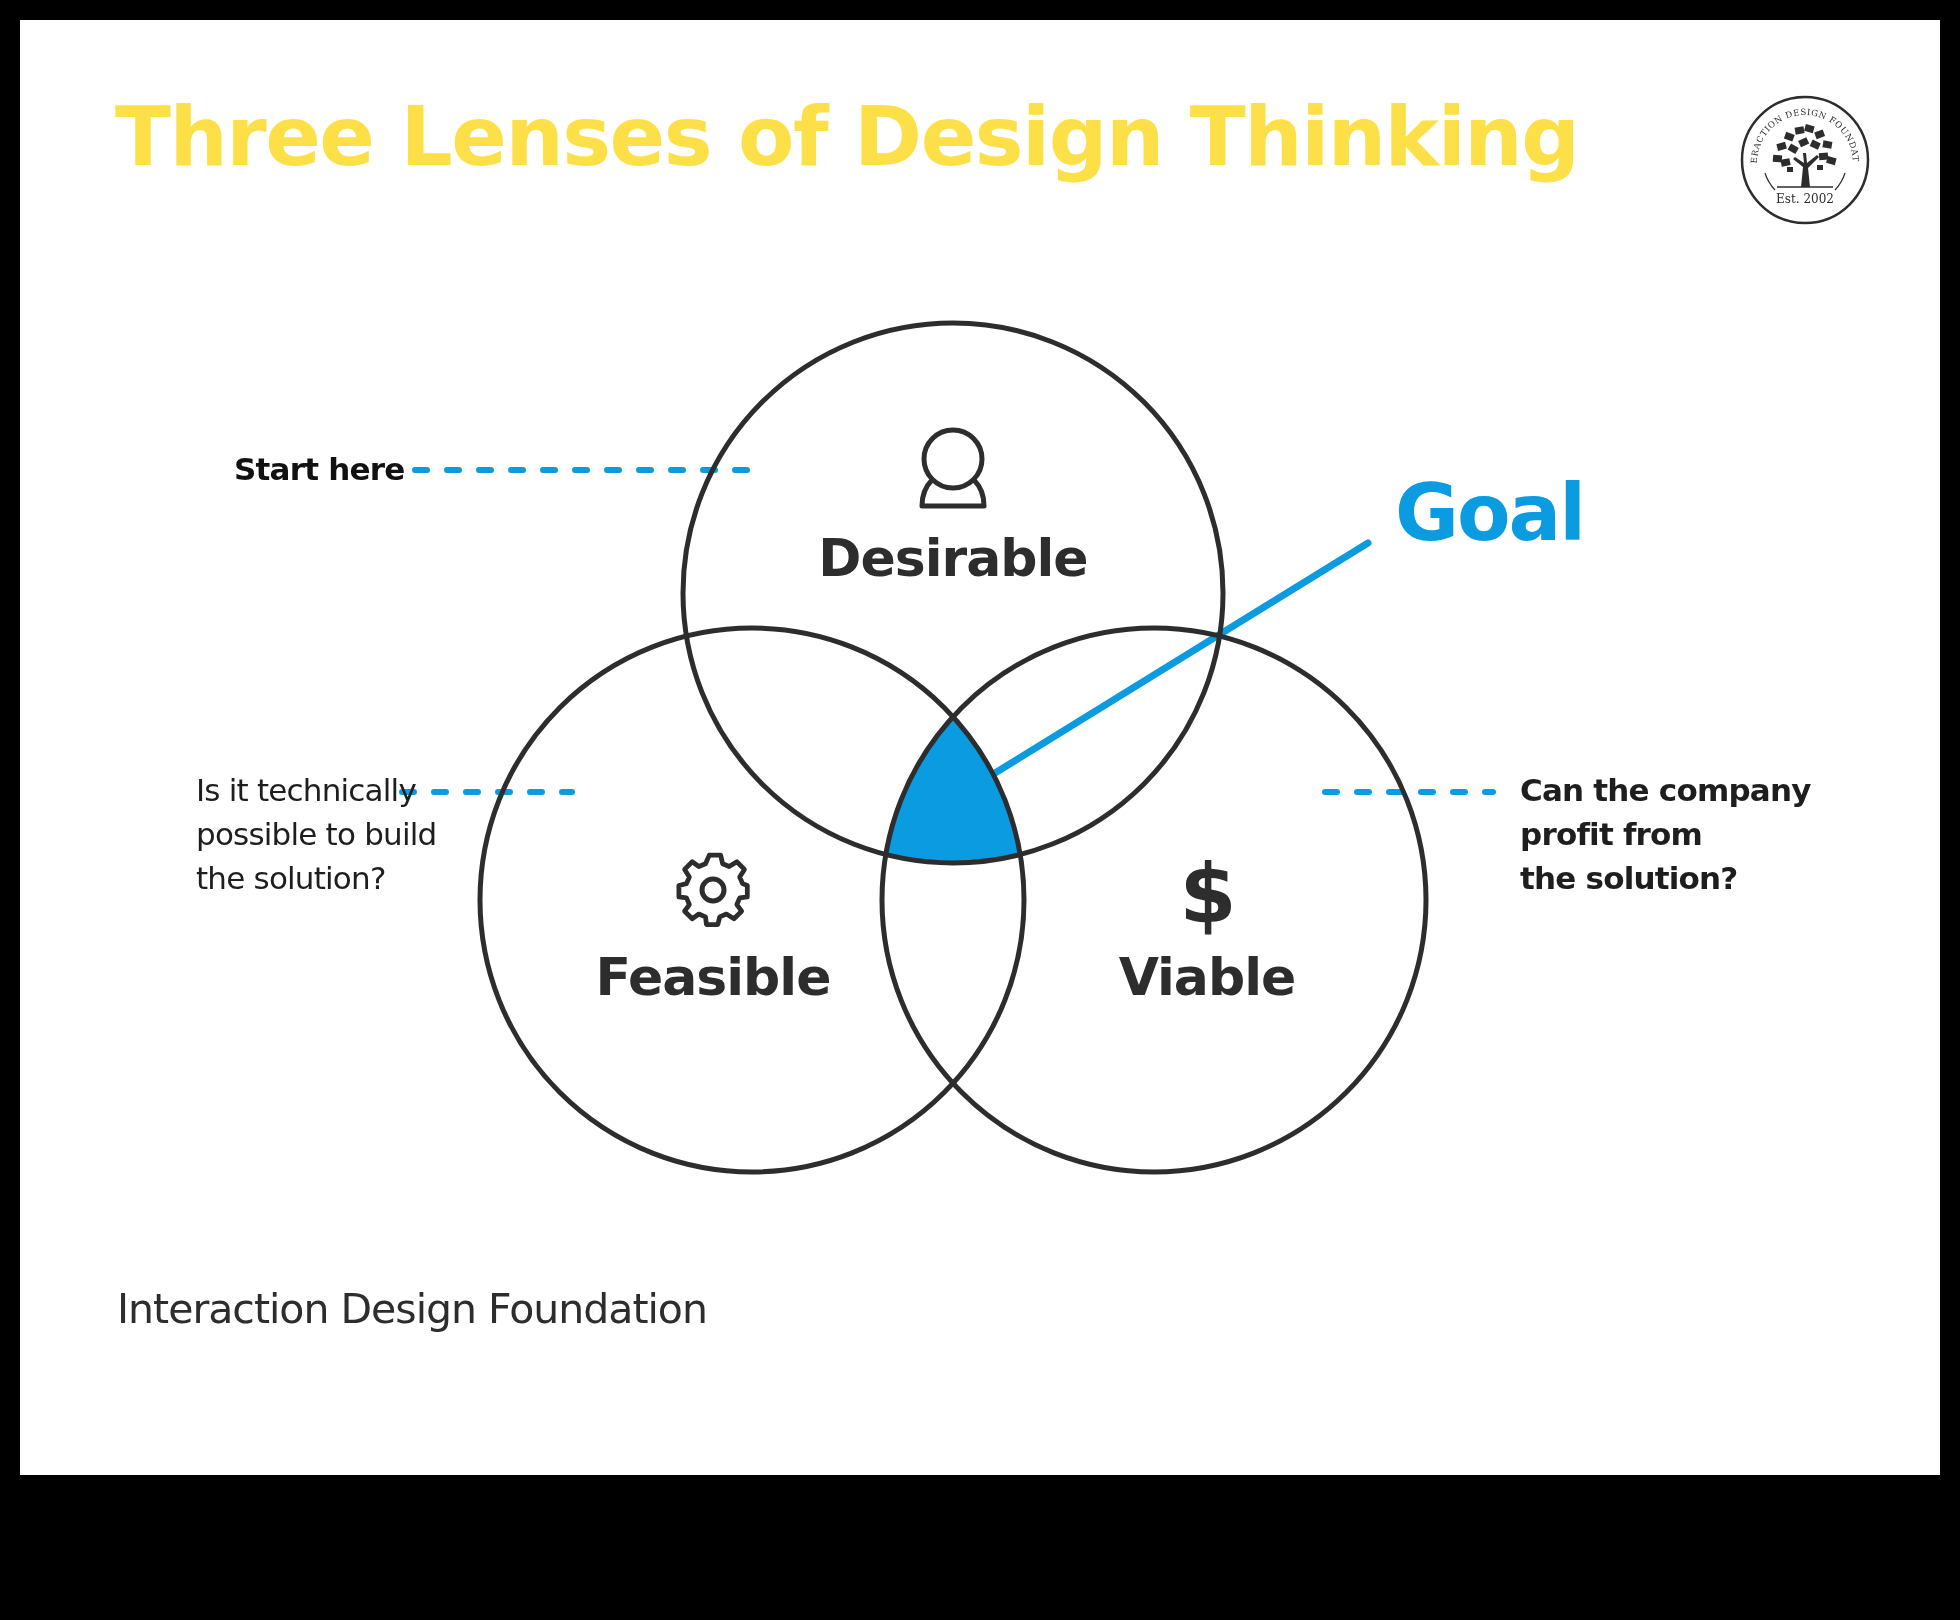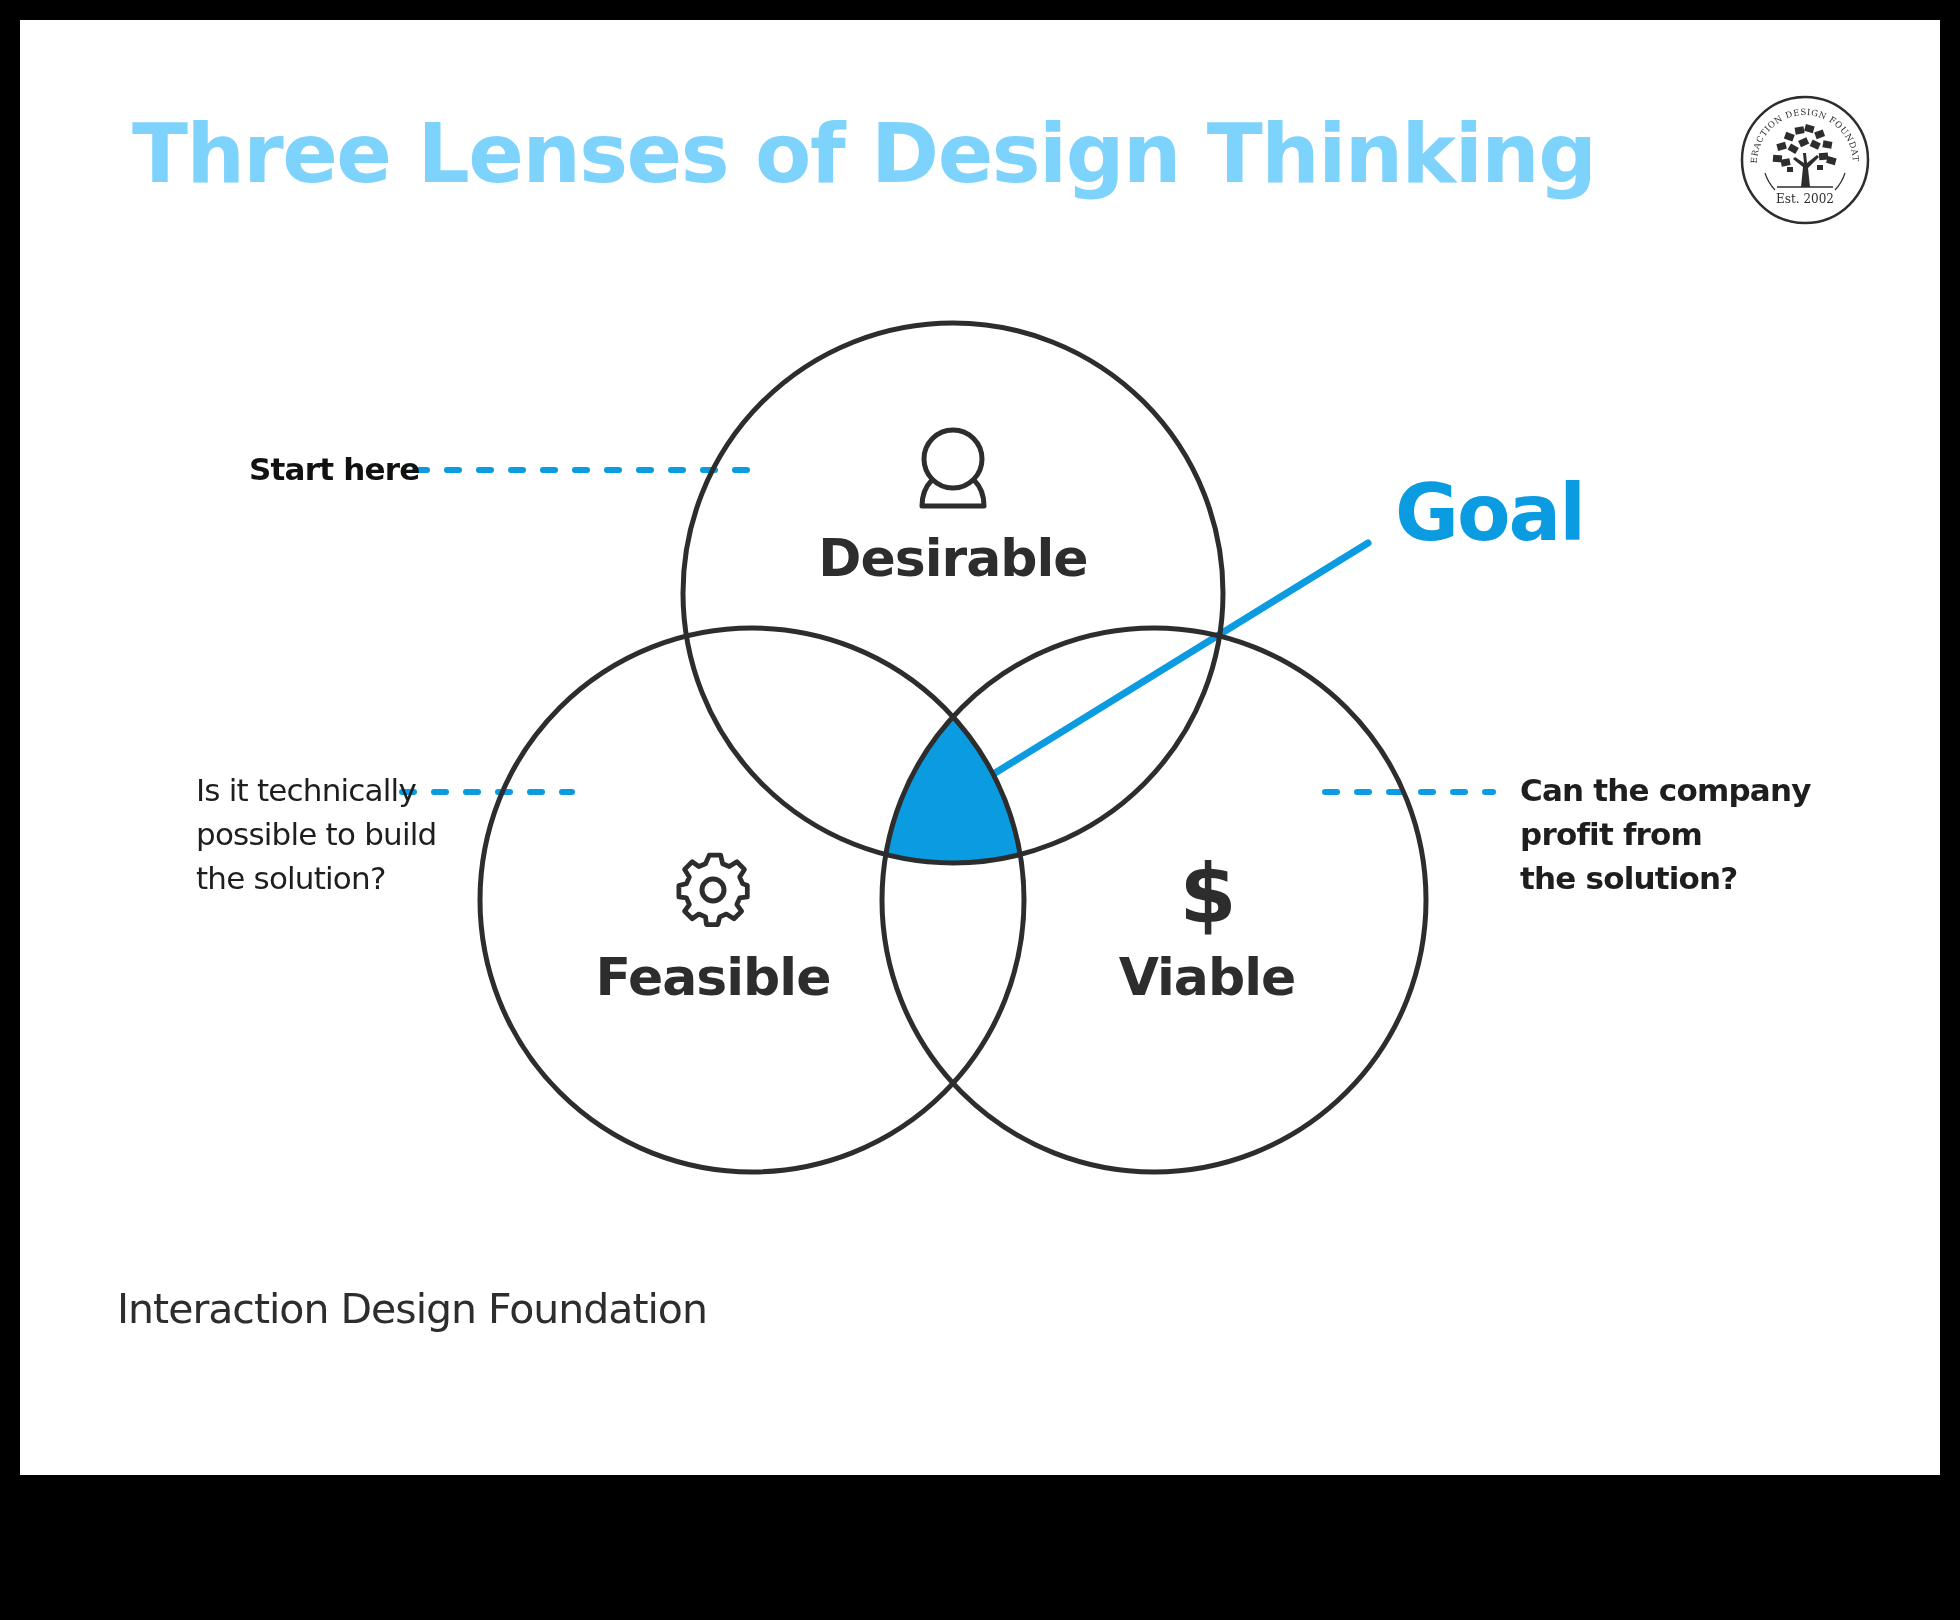--- a/index.html
+++ b/index.html
@@ -1,18 +1,18 @@
 <!DOCTYPE html>
 <html><head>
 <meta charset="utf-8">
 <style>
   html, body { margin: 0; padding: 0; background: #000; }
   body { width: 1960px; height: 1620px; position: relative; overflow: hidden; font-family: "DejaVu Sans", "Liberation Sans", sans-serif; }
   .panel { position: absolute; left: 20px; top: 20px; width: 1920px; height: 1455px; background: #ffffff; }
-  .title { position: absolute; left: 115px; top: 96px; margin: 17px; font-size: 82px; font-weight: bold; color: #7dd3fc; letter-spacing: -1.5px; white-space: nowrap; line-height: 1; }
+  .title { position: absolute; left: 115px; top: 96px; margin: 0; font-size: 82px; font-weight: bold; color: #fde047; letter-spacing: -1.5px; white-space: nowrap; line-height: 1; }
   svg.diagram { position: absolute; left: 0; top: 0; }
   .note { position: absolute; font-size: 31px; color: #1e1e1e; line-height: 44px; white-space: nowrap; letter-spacing: -0.8px; }
   .note b { font-weight: bold; color: #111; }
   .footer { position: absolute; left: 117px; top: 1282px; color: #2d2d2d; white-space: nowrap; }
   .footer .org { font-size: 41px; line-height: 54px; letter-spacing: -1px; }
   .footer .url { font-size: 41px; font-weight: bold; line-height: 54px; letter-spacing: -1px; }
   .lens-label { font-family: "DejaVu Sans", "Liberation Sans", sans-serif; font-weight: bold; font-size: 52px; fill: #2d2d2d; letter-spacing: -1px; }
   .goal-label { font-family: "DejaVu Sans", "Liberation Sans", sans-serif; font-weight: bold; font-size: 78px; fill: #0a9be0; letter-spacing: -2px; }
   .logo { position: absolute; left: 1737px; top: 95px; width: 136px; height: 130px; }
   .logo-text { font-family: "DejaVu Serif", "Liberation Serif", serif; font-size: 8.5px; fill: #2d2d2d; letter-spacing: 0.6px; }
@@ -95,21 +95,21 @@
 
   <text x="1208" y="922" text-anchor="middle" font-family="DejaVu Sans, Liberation Sans, sans-serif" font-weight="bold" font-size="82" fill="#2d2d2d">$</text>
 
   <text class="lens-label" x="953" y="576" text-anchor="middle">Desirable</text>
   <text class="lens-label" x="713" y="995" text-anchor="middle">Feasible</text>
   <text class="lens-label" x="1207" y="995" text-anchor="middle">Viable</text>
 
   <text class="goal-label" x="1395" y="540">Goal</text>
 </svg>
 
-<div class="note" style="left:249px; top:447px;">
+<div class="note" style="left:234px; top:447px;">
   <div><b>Start here</b></div>
 </div>
 
 <div class="note" style="left:156px; top:768px;margin-left:40px;">
   <div>Is it technically</div>
   <div>possible to build</div>
   <div>the solution?</div>
 </div>
 
 <div class="note" style="left:1520px; top:768px;font-weight:bold;">

